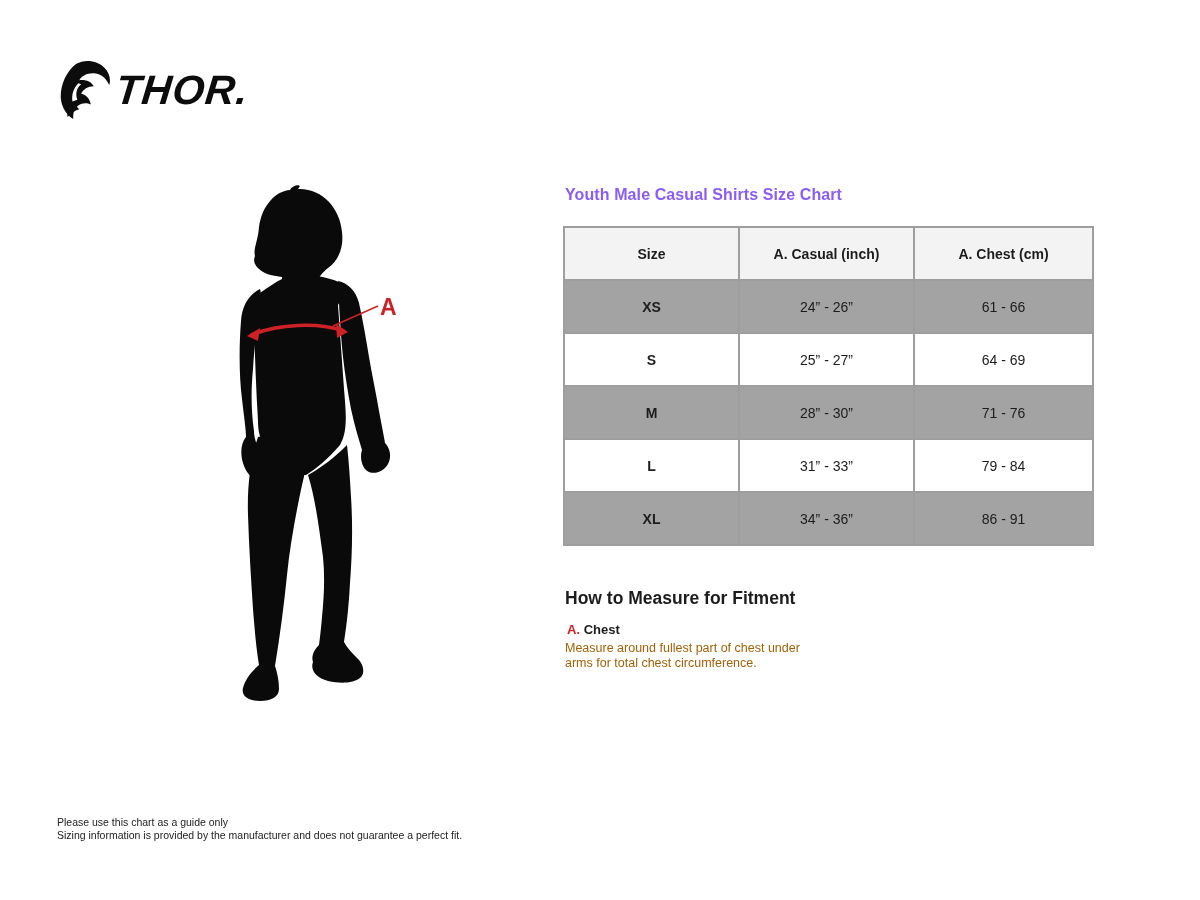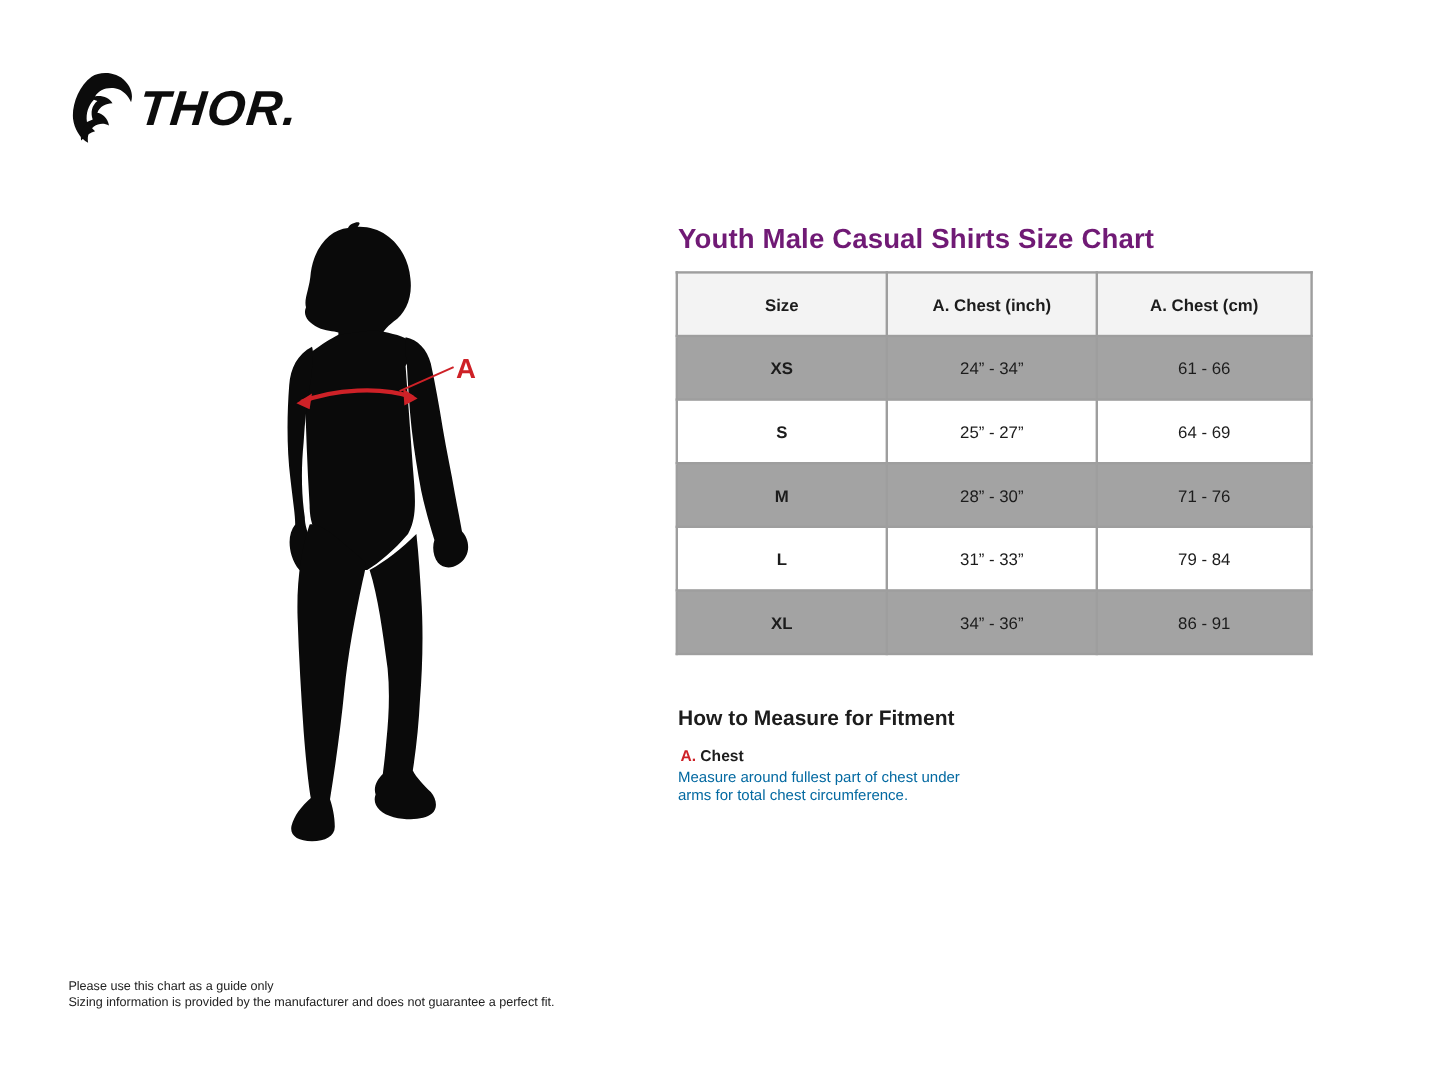--- a/index.html
+++ b/index.html
@@ -27,21 +27,21 @@
     margin-left: 2px;
     line-height: 60px;
   }
 
   
   .figure-wrap { left: 238px; top: 185px; width: 200px; height: 520px; }
 
   
   .chart-title {
     left: 565px; top: 186px;
-    font-size: 23px; font-weight: bold; color: #701a75;
+    font-size: 16px; font-weight: bold; color: #8b5cf6;
     letter-spacing: 0.1px;
   }
   .size-table-wrap { left: 563px; top: 226px; }
   table.size-table {
     border-collapse: collapse;
     table-layout: fixed;
     width: 529px;
   }
   table.size-table th, table.size-table td {
     border: 2px solid #9e9e9e;
@@ -61,21 +61,21 @@
 
   
   .measure-heading {
     left: 565px; top: 588px;
     font-size: 17.5px; font-weight: bold; color: #1c1c1c;
   }
   .measure-item-label { left: 567px; top: 622px; font-size: 13px; font-weight: bold; color: #1c1c1c; }
   .measure-item-label .red-key { color: #ce2127; }
   .measure-desc {
     left: 565px; top: 641px; width: 235px;
-    font-size: 12.5px; line-height: 15px; color: #0369a1;
+    font-size: 12.5px; line-height: 15px; color: #a16207;
   }
 
   
   .footer-note {
     left: 57px; top: 816px;
     font-size: 10.5px; line-height: 12.5px; color: #222222;
   }
 </style>
 </head>
 <body>
@@ -125,28 +125,28 @@
   <div class="abs size-table-wrap">
     <table class="size-table">
       <colgroup>
         <col class="col-size">
           <col class="col-inch">
           <col class="col-cm">
       </colgroup>
       <thead>
         <tr>
           <th>Size</th>
-          <th>A. Chest (inch)</th>
+          <th>A. Casual (inch)</th>
           <th>A. Chest (cm)</th>
         </tr>
       </thead>
       <tbody>
         <tr class="striped">
           <td class="size-col">XS</td>
-          <td>24” - 34”</td>
+          <td>24” - 26”</td>
           <td>61 - 66</td>
         </tr>
         <tr>
           <td class="size-col">S</td>
           <td>25” - 27”</td>
           <td>64 - 69</td>
         </tr>
         <tr class="striped">
           <td class="size-col">M</td>
           <td>28” - 30”</td>

